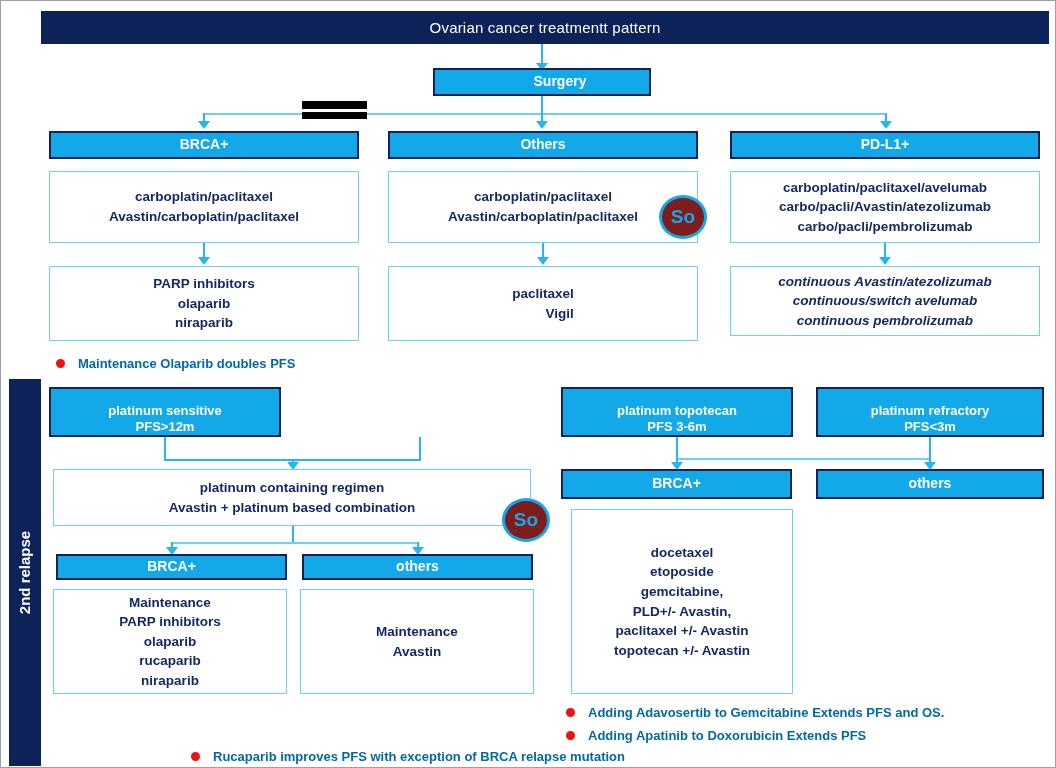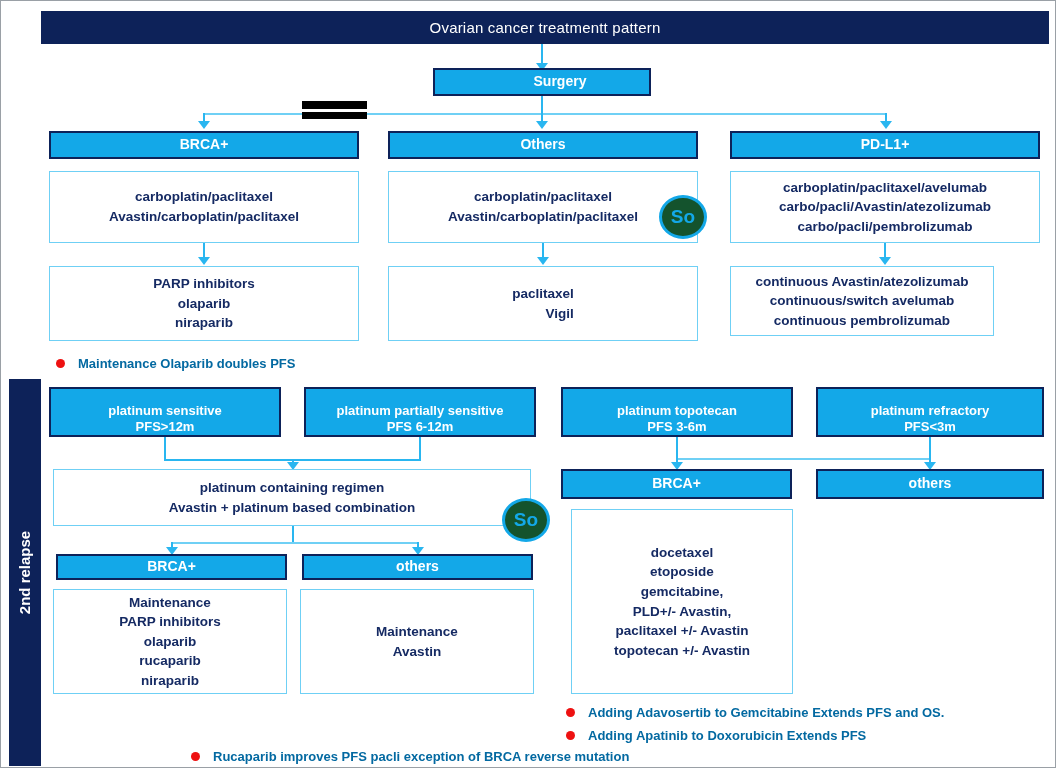--- a/index.html
+++ b/index.html
@@ -50,21 +50,21 @@
     border-right:6px solid transparent;
     border-top:8px solid #29b6f0;
   }
 
   
   .redact{background:#000000;}
 
   
   .so-badge{
     width:48px;height:44px;border-radius:50%;
-    border:3px solid #13a8e8;background:#14532d;
+    border:3px solid #13a8e8;background:#7f1d1d;
     color:#13a8e8;font-weight:bold;font-size:19px;
     display:flex;align-items:center;justify-content:center;
     z-index:30;
   }
 
   
   .note{
     display:flex;align-items:center;gap:13px;
     color:#0369a1;font-weight:bold;font-size:13px;white-space:nowrap;
   }
@@ -138,40 +138,37 @@
   </div>
 
   <div class="abs hdr-box" style="left:729px;top:130px;width:310px;height:28px;">PD-L1+</div>
   <div class="abs wht-box" style="left:729px;top:170px;width:310px;height:72px;">
     <span class="inner">carboplatin/paclitaxel/avelumab
 carbo/pacli/Avastin/atezolizumab
 carbo/pacli/pembrolizumab</span>
   </div>
   <div class="abs ln-v" style="left:883px;top:242px;height:18px;"></div>
   <div class="abs arrow-d" style="left:878px;top:256px;"></div>
-  <div class="abs wht-box" style="left:729px;top:265px;width:264px;height:70px;">
+  <div class="abs wht-box" style="left:729px;top:265px;width:310px;height:70px;font-style:italic;">
     <span class="inner">continuous Avastin/atezolizumab
 continuous/switch avelumab
 continuous pembrolizumab</span>
   </div>
 
   <div class="abs note" style="left:55px;top:355px;">
     <span class="dot"></span>
     <span>Maintenance Olaparib doubles PFS</span>
   </div>
 
   <div class="abs side-band" style="left:8px;top:378px;width:32px;height:387px;">
     <span class="vtxt">2nd relapse</span>
   </div>
 
   <div class="abs hdr-box small" style="left:48px;top:386px;width:232px;height:50px;">
     <span><span>platinum sensitive</span><br><span>PFS&gt;12m</span></span>
-  </div>
-  <div class="abs hdr-box small" style="left:303px;top:386px;width:232px;height:50px;">
-    <span><span>platinum partially sensitive</span><br><span>PFS 6-12m</span></span>
   </div>
   <div class="abs hdr-box small" style="left:560px;top:386px;width:232px;height:50px;">
     <span><span>platinum topotecan</span><br><span>PFS 3-6m</span></span>
   </div>
   <div class="abs hdr-box small" style="left:815px;top:386px;width:228px;height:50px;">
     <span><span>platinum refractory</span><br><span>PFS&lt;3m</span></span>
   </div>
 
   <div class="abs ln-v" style="left:163px;top:436px;height:24px;"></div>
   <div class="abs ln-v" style="left:418px;top:436px;height:24px;"></div>
@@ -230,16 +227,16 @@
   <div class="abs note" style="left:565px;top:727px;">
     <span class="dot"></span>
     <span>Adding Apatinib  to Doxorubicin Extends PFS</span>
   </div>
   <div class="abs note" style="left:565px;top:704px;">
     <span class="dot"></span>
     <span>Adding Adavosertib to Gemcitabine Extends PFS and OS.</span>
   </div>
   <div class="abs note" style="left:190px;top:748px;">
     <span class="dot"></span>
-    <span>Rucaparib improves PFS pacli exception of BRCA reverse mutation</span>
+    <span>Rucaparib improves PFS with exception of BRCA relapse mutation</span>
   </div>
 
 </div>
 
 </body></html>

